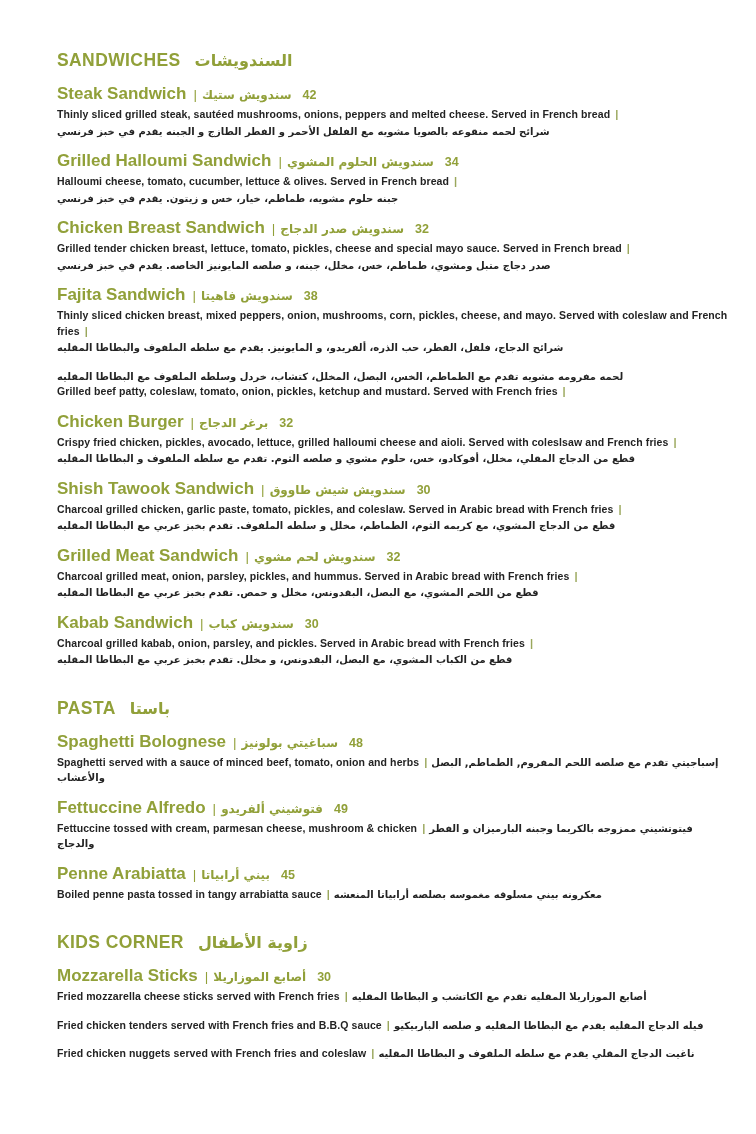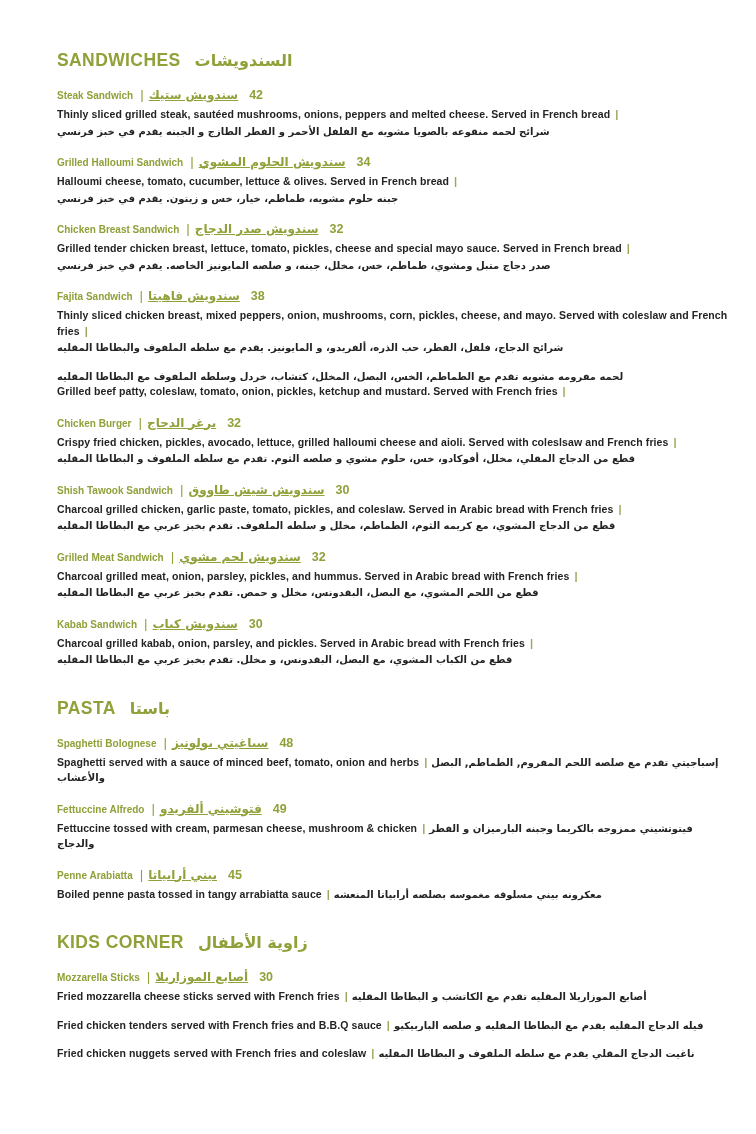--- a/index.html
+++ b/index.html
@@ -21,26 +21,25 @@
     color: var(--accent); font-weight: 700; font-size: 17.5px;
     letter-spacing: 0.4px;
   }
   .section-title-ar {
     color: var(--accent); font-weight: 700; font-size: 16px;
     margin-left: 14px; font-family: "DejaVu Sans", sans-serif;
   }
 
   .item { margin-bottom: 13px; }
   .item-name-line { margin-bottom: 3px; line-height: 17px; }
-  .item-name-en { color: var(--accent); font-weight: 700; font-size: 10px; }
+  .item-name-en { color: var(--accent); font-weight: 700; font-size: 17px; }
   .name-sep { color: var(--accent); font-weight: 400; font-size: 13.5px; margin: 0 5px 0 7px; }
   .item-name-ar {
     color: var(--accent); font-weight: 700; font-size: 12px;
     font-family: "DejaVu Sans", sans-serif;
-    text-decoration: underline;
   }
   .item-price { color: var(--accent); font-weight: 700; font-size: 12.5px; margin-left: 11px; }
 
   .desc { font-size: 10.5px; color: var(--text); line-height: 15.5px; text-align: left; font-weight: bold; }
   .desc-en { letter-spacing: 0.1px; }
   .desc-sep { color: var(--desc-sep); margin: 0 4px 0 5px; font-size: 11px; }
   .desc-ar {
     font-family: "DejaVu Sans", sans-serif; font-size: 10px; color: var(--text);
     unicode-bidi: isolate;
   }

